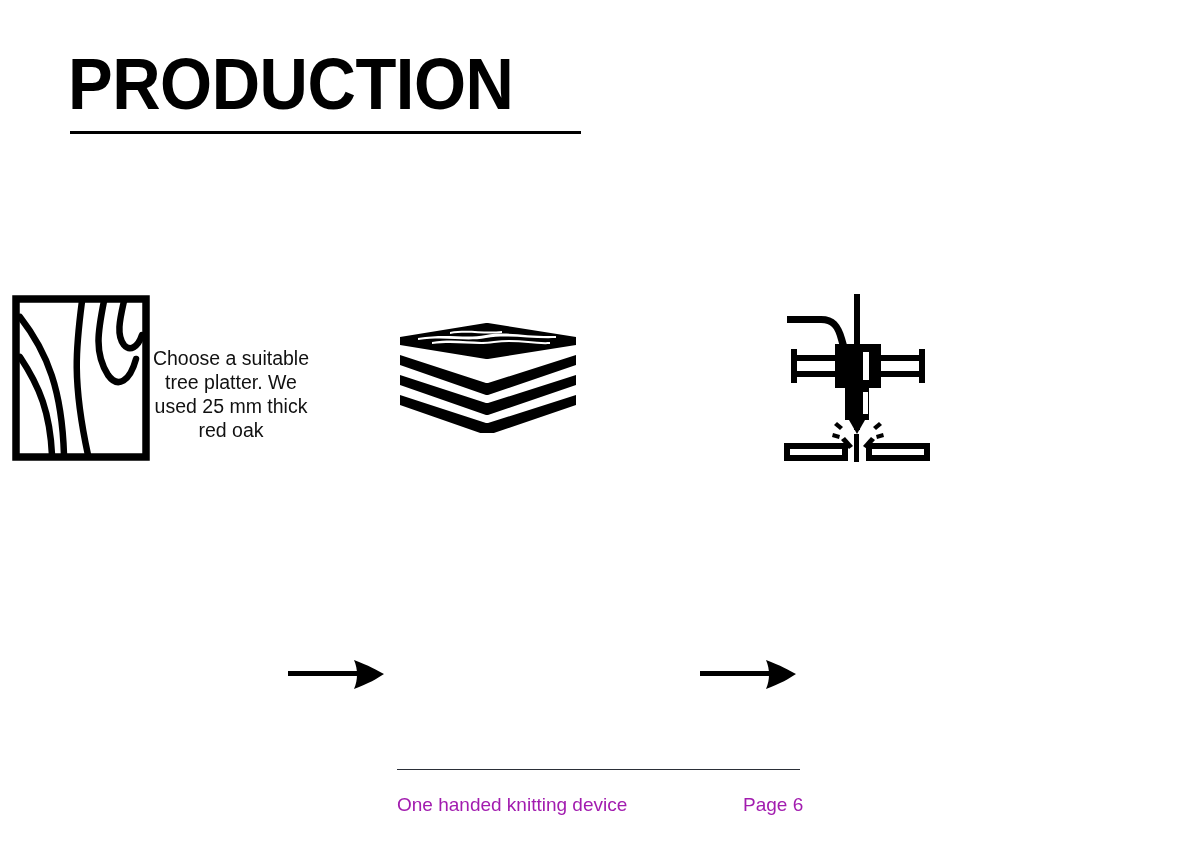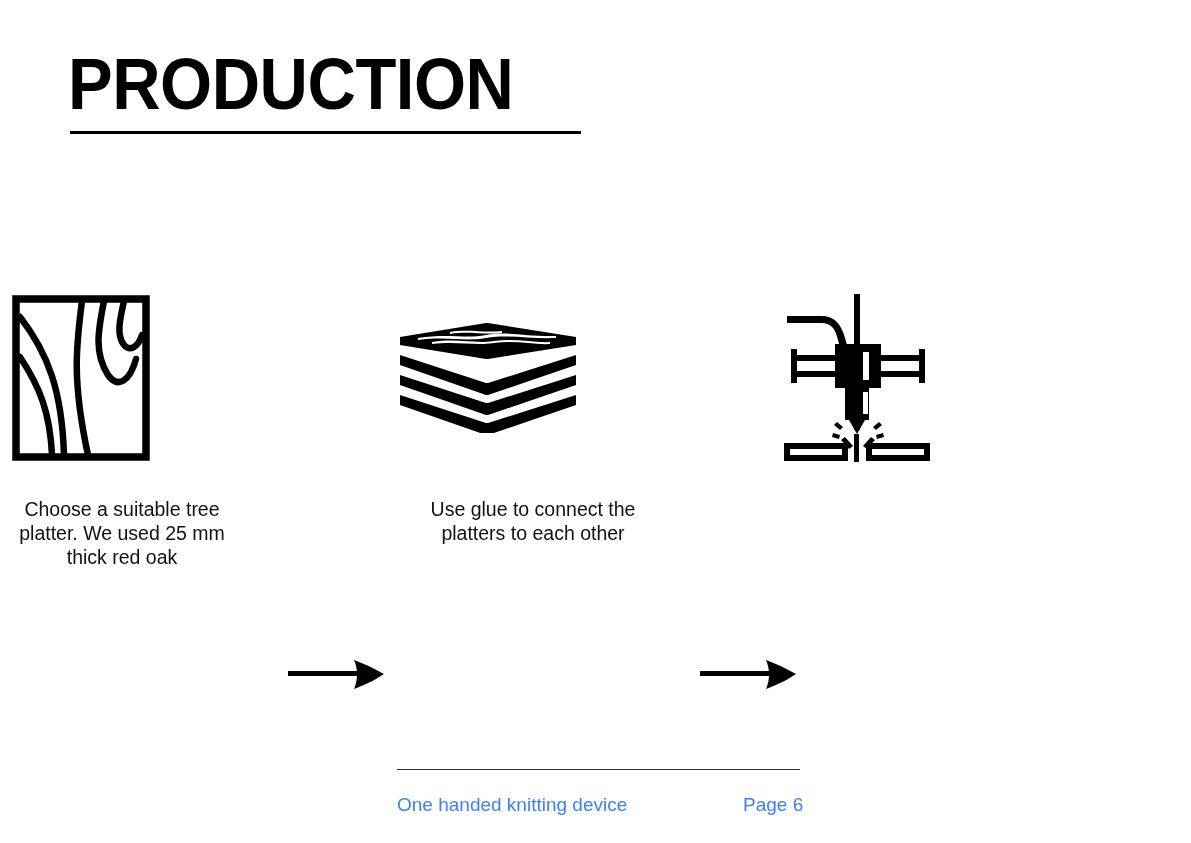--- a/index.html
+++ b/index.html
@@ -47,22 +47,22 @@
     left: 0;
     top: 290px;
     width: 1191px;
     height: 300px;
   }
   .step {
     position: absolute;
     top: 0;
     width: 300px;
     display: flex;
-    flex-direction: column;
-    align-items: flex-start;
+    flex-direction: row;
+    align-items: center;
   }
   .step-1 { left: 12px; }
   .step-2 { left: 398px; }
   .step-3 { left: 783px; }
 
   .icon-box {
     height: 175px;
     display: flex;
     align-items: center;
     justify-content: center;
@@ -96,21 +96,21 @@
     width: 403px;
     height: 1px;
     background: #2b2f38;
   }
   .footer-text {
     position: absolute;
     top: 793px;
     font-family: "Liberation Sans", sans-serif;
     font-size: 19px;
     line-height: 24px;
-    color: #3b82f6;
+    color: #a21caf;
     white-space: nowrap;
   }
   .footer-left { left: 397px; }
   .footer-right { left: 743px; }
 </style>
 </head>
 <body>
 
 <div class="slide-title">PRODUCTION</div>
 <div class="title-rule"></div>
@@ -151,21 +151,20 @@
           <path d="M52 9 C 70 6, 86 10, 104 8 L104 10 C 86 12, 70 8, 52 11 Z"></path>
         </g>
 
         <g fill="#000">
           <use href="#board" y="32"></use>
           <use href="#board" y="52"></use>
           <use href="#board" y="72"></use>
         </g>
       </svg>
     </div>
-    <div class="caption">Use glue to connect the platters to each other</div>
   </div>
 
   <div class="step step-3">
     <div class="icon-box">
       <svg width="150" height="168" viewBox="0 0 150 168" xmlns="http://www.w3.org/2000/svg">
         <g fill="#000">
 
           <rect x="71" y="0" width="6" height="58"></rect>
 
           <path d="M4 22 L38 22 C 52 22, 58 30, 62 44 L66 58 L59 60 L55 46 C 52 34, 48 29, 38 29 L4 29 Z"></path>

